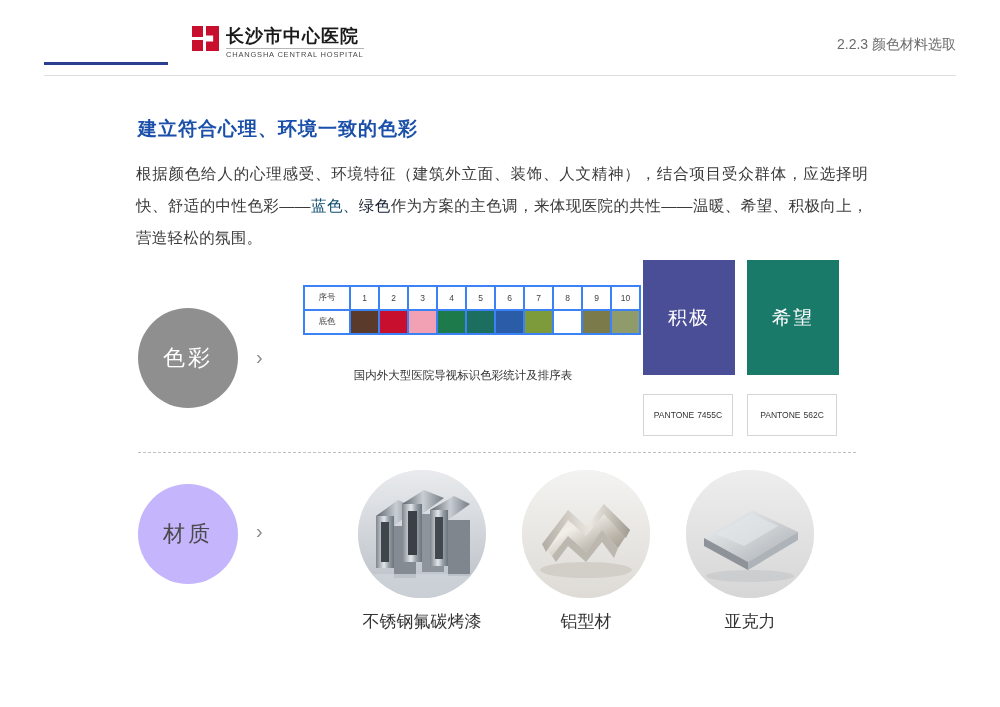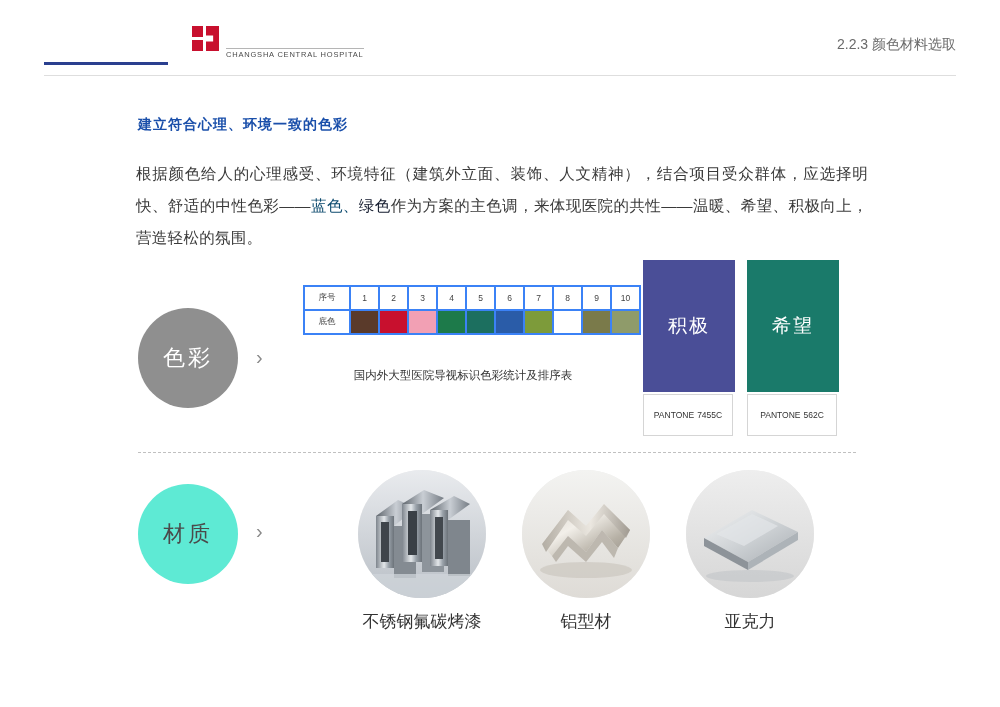--- a/index.html
+++ b/index.html
@@ -110,21 +110,21 @@
     width: 912px;
     height: 1px;
     background: #dedede;
   }
 
   
   .sec-title {
     position: absolute;
     left: 138px;
     top: 116px;
-    font-size: 14px;
+    font-size: 19px;
     font-weight: bold;
     color: #1a4faa;
     letter-spacing: 1px;
     white-space: nowrap;
   }
   .paragraph {
     position: absolute;
     left: 136px;
     top: 158px;
     width: 732px;
@@ -145,21 +145,21 @@
     color: #ffffff;
     display: flex;
     align-items: center;
     justify-content: center;
     font-size: 22px;
     letter-spacing: 3px;
   }
   .circle-color { left: 138px; top: 308px; width: 100px; height: 100px; }
   .circle-mat {
     left: 138px; top: 484px; width: 100px; height: 100px;
-    background: #5eead4; color: #4a4a4a;
+    background: #c4b5fd; color: #4a4a4a;
   }
   .chev {
     position: absolute;
     font-size: 20px;
     color: #8a8a8a;
   }
   .chev-1 { left: 256px; top: 346px; }
   .chev-2 { left: 256px; top: 520px; }
 
   
@@ -193,21 +193,21 @@
     text-align: center;
     font-size: 11.5px;
     color: #333;
     white-space: nowrap;
   }
 
   
   .swatch {
     position: absolute;
     width: 92px;
-    height: 132px;
+    height: 115px;
     display: flex;
     align-items: center;
     justify-content: center;
     color: #fff;
     font-size: 19px;
     letter-spacing: 2px;
   }
   .swatch-1 { left: 643px; top: 260px; background: #4a4e97; }
   .swatch-2 { left: 747px; top: 260px; background: #1a7a6a; }
   .pantone {
@@ -269,20 +269,21 @@
 
 <div class="header">
   <div class="hdr-underline"></div>
 
   <div class="hdr-logo">
     <div class="logo-mark">
       <div class="b1"></div>
         <div class="b2"></div>
         <div class="b3"></div>
     </div>
+    <div class="logo-cn">长沙市中心医院</div>
     <div class="logo-line"></div>
     <div class="logo-en">CHANGSHA CENTRAL HOSPITAL</div>
   </div>
 
   <div class="hdr-right">2.2.3 颜色材料选取</div>
   <div class="hdr-rule"></div>
 </div>
 
 <div class="sec-title">建立符合心理、环境一致的色彩</div>
 

